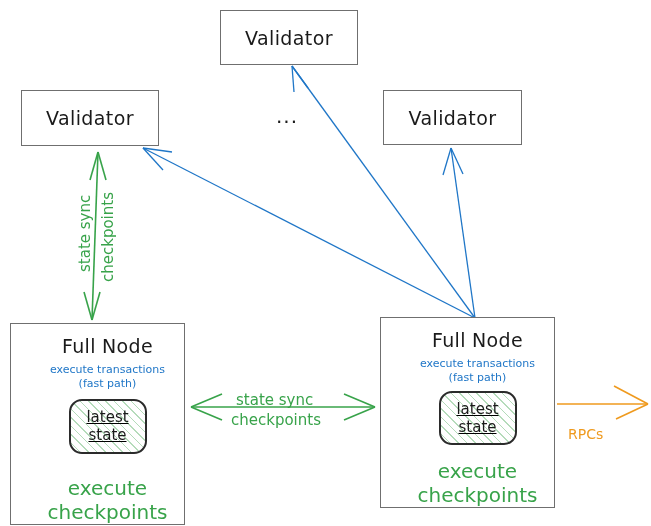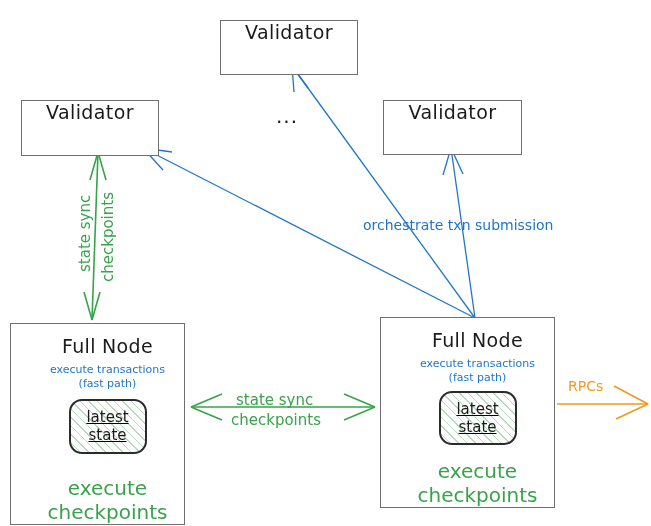--- a/index.html
+++ b/index.html
@@ -27,23 +27,22 @@
   }
   
   .box {
     position: absolute;
     background: #ffffff;
     border: 1.6px solid #6f6f6f;
     box-sizing: border-box;
   }
   .validator-box {
     display: flex;
-    align-items: flex-start;
+    align-items: center;
     justify-content: center;
-    margin-top: 10px;
   }
   .validator-label {
     font-family: "DejaVu Sans", sans-serif;
     font-size: 19px;
     color: #1a1a1a;
     letter-spacing: 0.4px;
   }
   .fullnode-box {
     display: flex;
     flex-direction: column;
@@ -109,20 +108,21 @@
     color: #1f76c7;
   }
   .lbl-green {
     font-size: 15px;
     color: #38a34a;
     text-align: center;
   }
   .lbl-orange {
     font-size: 14px;
     color: #ef9a1e;
+    margin-top: 48px;
   }
   .vert {
     transform-origin: left top;
     transform: rotate(-90deg);
   }
 </style>
 </head>
 <body>
 
 <div id="canvas">
@@ -206,20 +206,19 @@
     <div class="state-chip" style="margin-top:6px;">
       <span>latest</span>
       <span>state</span>
     </div>
     <div class="fn-green" style="margin-top:14px;">execute checkpoints</div>
   </div>
 
   <div class="ftext vert lbl-green" style="left:76px; top:272px;">state sync</div>
   <div class="ftext vert lbl-green" style="left:99px; top:282px;">checkpoints</div>
 
-  <div class="ftext lbl-blue" style="left:363px; top:217px;">orchestrate txn submission</div>
 
   <div class="ftext lbl-green" style="left:236px; top:391px;">state sync</div>
   <div class="ftext lbl-green" style="left:231px; top:411px;">checkpoints</div>
 
   <div class="ftext lbl-orange" style="left:568px; top:378px;">RPCs</div>
 
 </div>
 
 </body></html>

